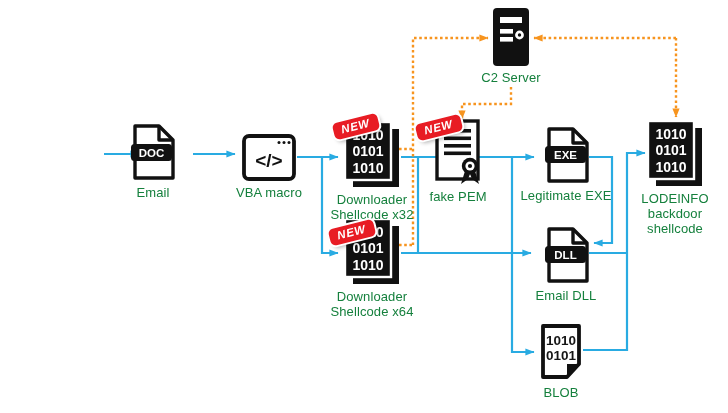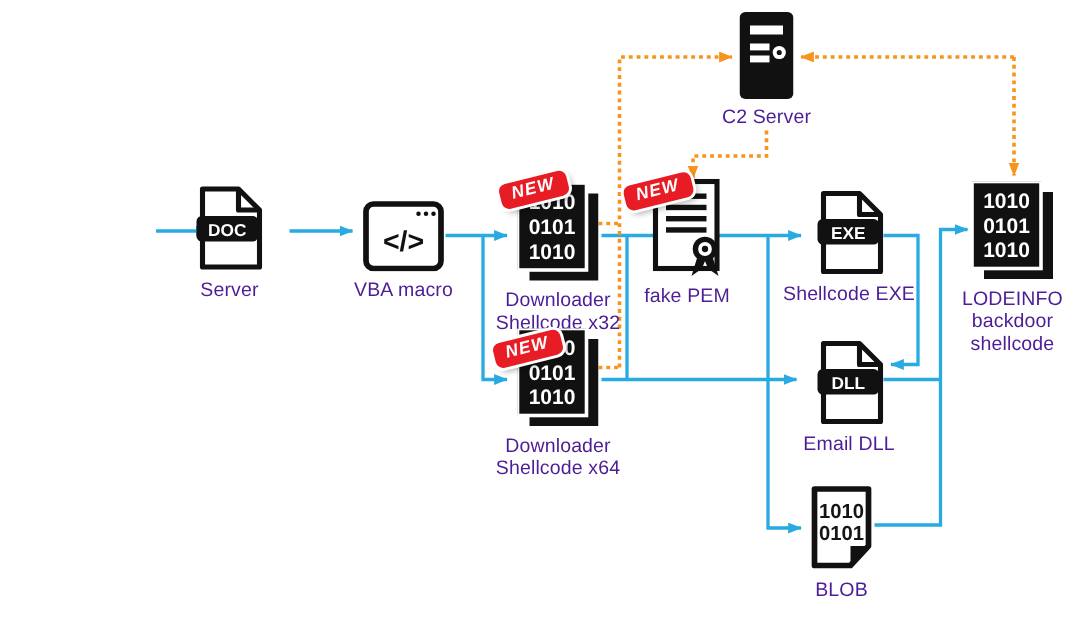--- a/index.html
+++ b/index.html
@@ -3,21 +3,21 @@
 <meta charset="utf-8">
 <style>
   html,body{margin:0;padding:0;background:#fff;}
   .canvas{
     position:relative;width:728px;height:413px;background:#ffffff;overflow:hidden;
     font-family:"Liberation Sans", sans-serif;
   }
   .wires{position:absolute;left:0;top:0;z-index:1;}
   .node{position:absolute;z-index:2;display:flex;flex-direction:column;align-items:center;}
   .node .label{
-    margin-top:4px;text-align:center;color:#4c1d95;font-size:13px;line-height:1.17;
+    margin-top:4px;text-align:center;color:#15803d;font-size:13px;line-height:1.17;
     white-space:pre-line;letter-spacing:.1px;
   }
   .new-badge{
     position:absolute;z-index:5;background:#e81c24;color:#fff;
     font-size:11.5px;font-weight:bold;font-style:italic;letter-spacing:.8px;
     padding:2px 9px 3px 8px;border-radius:5px;transform:rotate(-14deg);
     box-shadow:0 0 0 2px #ffffff, 2px 3px 4px rgba(0,0,0,.33);
   }
   svg text{font-family:"Liberation Sans", sans-serif;}
   .bin-row{font-weight:bold;fill:#fff;}
@@ -63,21 +63,21 @@
   </svg>
 
 
   <div class="node" style="left:108px;top:123px;width:90px;justify-content:flex-end;">
     <svg width="46" height="58" viewBox="0 0 46 58">
       <path d="M5,3 H29 L43,17 V55 H5 Z" fill="#fff" stroke="#111" stroke-width="3.4" stroke-linejoin="round"></path>
       <path d="M29,3 V17 H43" fill="none" stroke="#111" stroke-width="3.4" stroke-linejoin="round"></path>
       <rect x="1" y="21" width="41" height="17" rx="3.5" fill="#111"></rect>
       <text x="21.5" y="34" font-size="11.5" font-weight="bold" fill="#fff" text-anchor="middle">DOC</text>
     </svg>
-    <div class="label">Server</div>
+    <div class="label">Email</div>
   </div>
 
   <div class="node" style="left:219px;top:134px;width:100px;">
     <svg width="54" height="47" viewBox="0 0 54 47">
       <rect x="2" y="2" width="50" height="43" rx="5" fill="#fff" stroke="#111" stroke-width="3.8"></rect>
       <circle cx="37" cy="8.5" r="1.5" fill="#111"></circle>
       <circle cx="42" cy="8.5" r="1.5" fill="#111"></circle>
       <circle cx="47" cy="8.5" r="1.5" fill="#111"></circle>
       <text x="27" y="33" font-size="19" font-weight="bold" fill="#111" text-anchor="middle">&lt;/&gt;</text>
     </svg>
@@ -136,21 +136,21 @@
     <div class="label">C2 Server</div>
   </div>
 
   <div class="node" style="left:516px;top:126px;width:100px;">
     <svg width="47" height="58" viewBox="0 0 47 58">
       <path d="M6,3 H30 L44,17 V55 H6 Z" fill="#fff" stroke="#111" stroke-width="3.4" stroke-linejoin="round"></path>
       <path d="M30,3 V17 H44" fill="none" stroke="#111" stroke-width="3.4" stroke-linejoin="round"></path>
       <rect x="2" y="20" width="41" height="17" rx="3.5" fill="#111"></rect>
       <text x="22.5" y="33" font-size="11.5" font-weight="bold" fill="#fff" text-anchor="middle">EXE</text>
     </svg>
-    <div class="label">Shellcode EXE</div>
+    <div class="label">Legitimate EXE</div>
   </div>
 
   <div class="node" style="left:516px;top:226px;width:100px;justify-content:flex-end;">
     <svg width="47" height="58" viewBox="0 0 47 58">
       <path d="M6,3 H30 L44,17 V55 H6 Z" fill="#fff" stroke="#111" stroke-width="3.4" stroke-linejoin="round"></path>
       <path d="M30,3 V17 H44" fill="none" stroke="#111" stroke-width="3.4" stroke-linejoin="round"></path>
       <rect x="2" y="20" width="41" height="17" rx="3.5" fill="#111"></rect>
       <text x="22.5" y="33" font-size="11.5" font-weight="bold" fill="#fff" text-anchor="middle">DLL</text>
     </svg>
     <div class="label">Email DLL</div>

